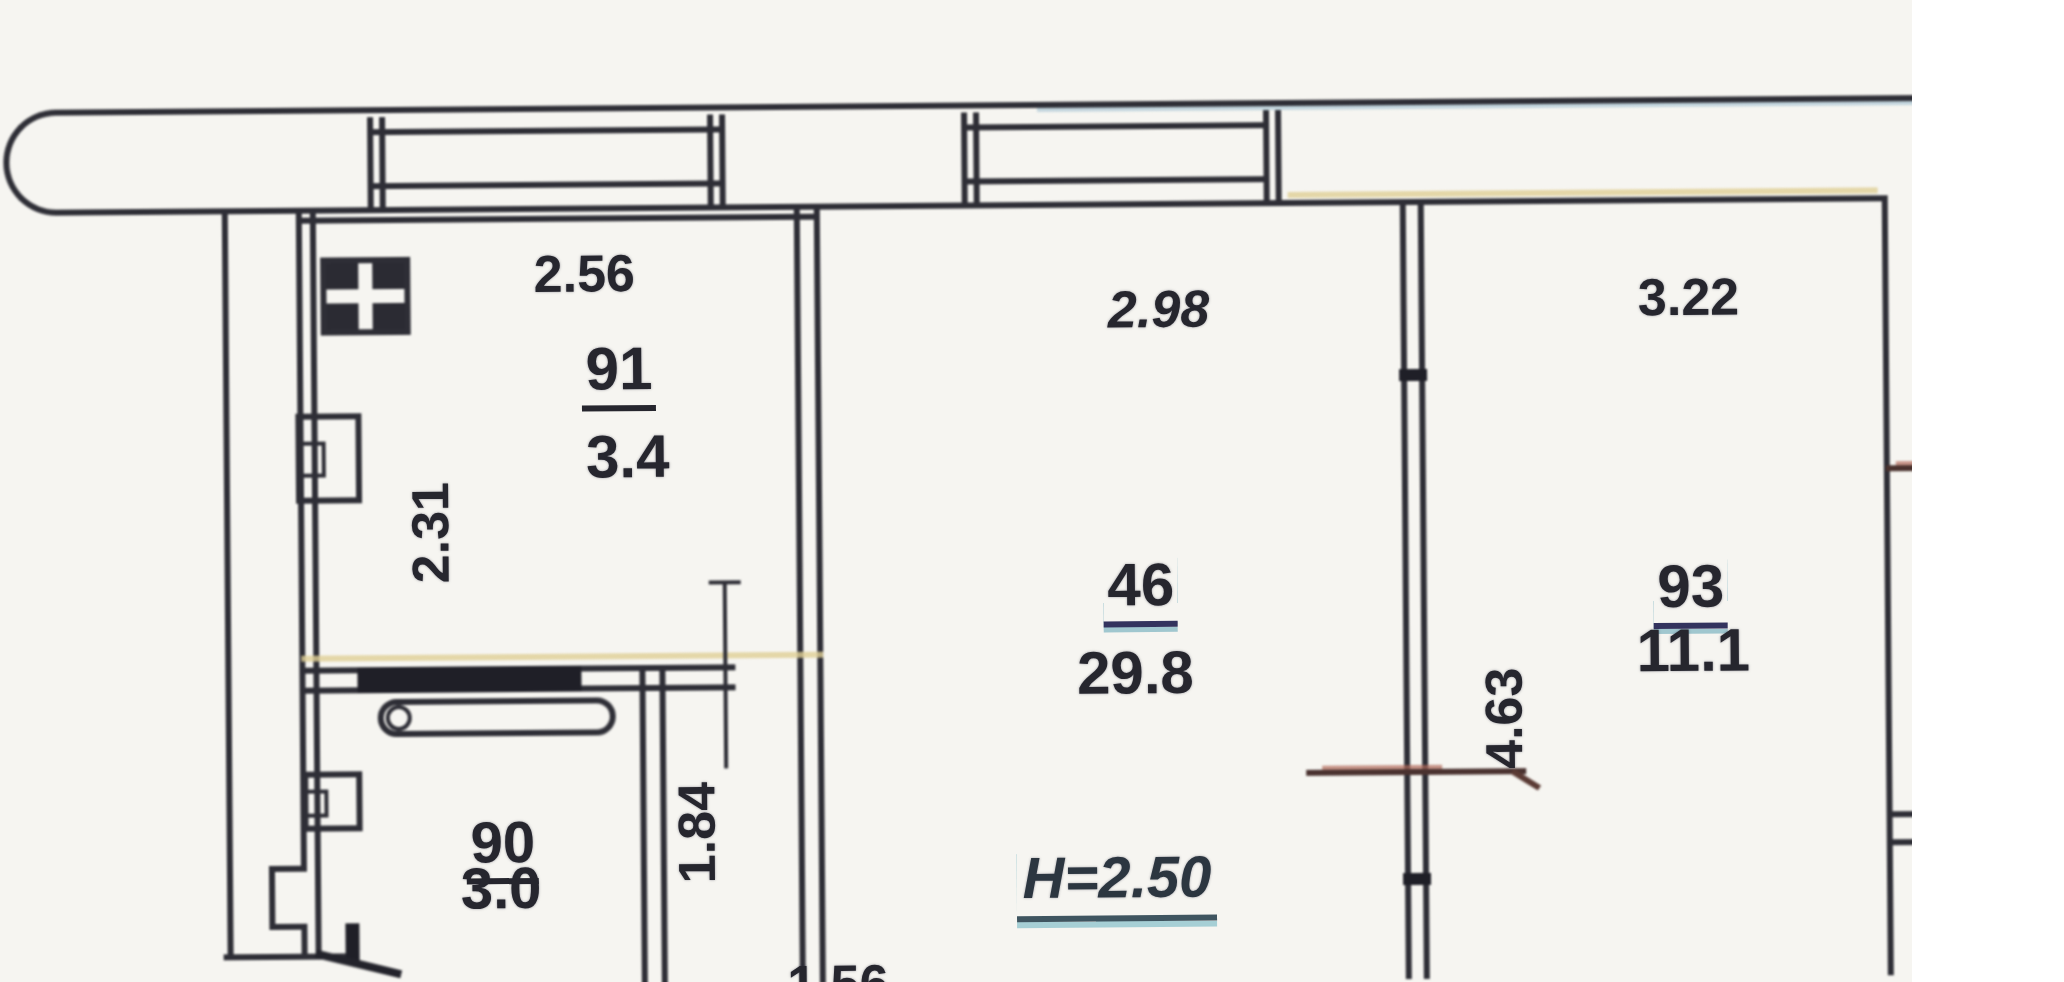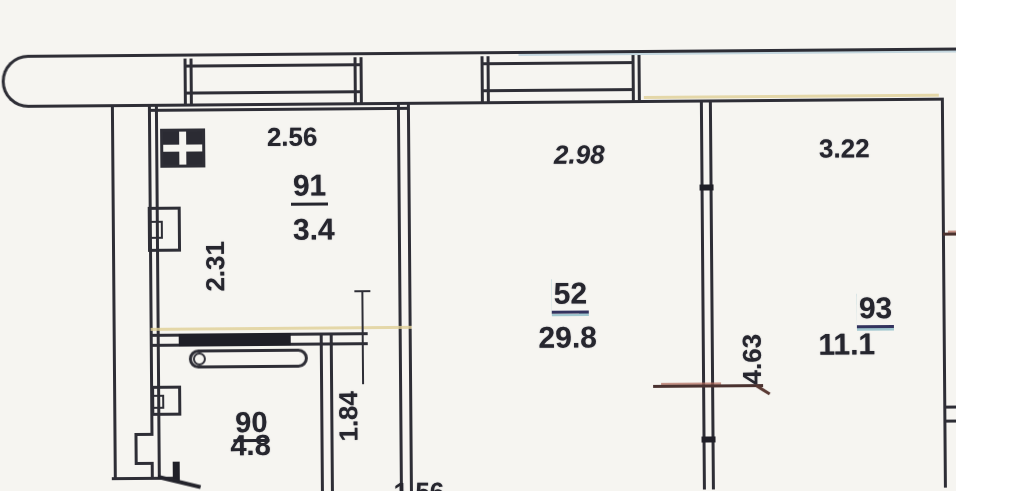--- a/index.html
+++ b/index.html
@@ -123,31 +123,32 @@
 
     <div class="wd" style="left:171px;top:459px;width:7px;height:19px;"></div>
     <div class="diag"></div>
   </div>
 
   <div class="lbl fs26" style="left:293px;top:120px;">2.56</div>
   <div class="lbl fs30" style="left:310px;top:167px;"><span class="u-dark">91</span></div>
   <div class="lbl fs30" style="left:314px;top:211px;">3.4</div>
 
   <div class="lbl fs26" style="left:580px;top:140px;font-style:italic;">2.98</div>
-  <div class="lbl fs30" style="left:570px;top:277px;"><span class="u-blue">52</span></div>
+  <div class="lbl fs30" style="left:570px;top:277px;"><span class="u-blue">46</span></div>
   <div class="lbl fs30" style="left:567px;top:321px;">29.8</div>
 
   <div class="lbl fs26" style="left:845px;top:136px;">3.22</div>
-  <div class="lbl fs30" style="left:875px;top:280px;margin-top:14px;"><span class="u-blue">93</span></div>
-  <div class="lbl fs30" style="left:846px;top:330px;">11.1</div>
+  <div class="lbl fs30" style="left:845px;top:280px;"><span class="u-blue">93</span></div>
+  <div class="lbl fs30" style="left:846px;top:312px;">11.1</div>
 
   <div class="lbl fs29" style="left:250px;top:404px;"><span class="u-dark">90</span></div>
-  <div class="lbl fs29" style="left:249px;top:427px;">4.8</div>
+  <div class="lbl fs29" style="left:249px;top:427px;">3.0</div>
 
   <div class="vlbl fs26" style="left:170px;top:249px;">2.31</div>
   <div class="vlbl fs26" style="left:302px;top:400px;">1.84</div>
   <div class="vlbl fs26" style="left:706px;top:346px;">4.63</div>
 
+  <div class="hlbl" style="left:557px;top:424px;"><span>H=2.50</span></div>
 
   <div class="lbl fs26" style="left:417px;top:476px;">1.56</div>
 
  </div>
 </div>
 
 </body></html>

